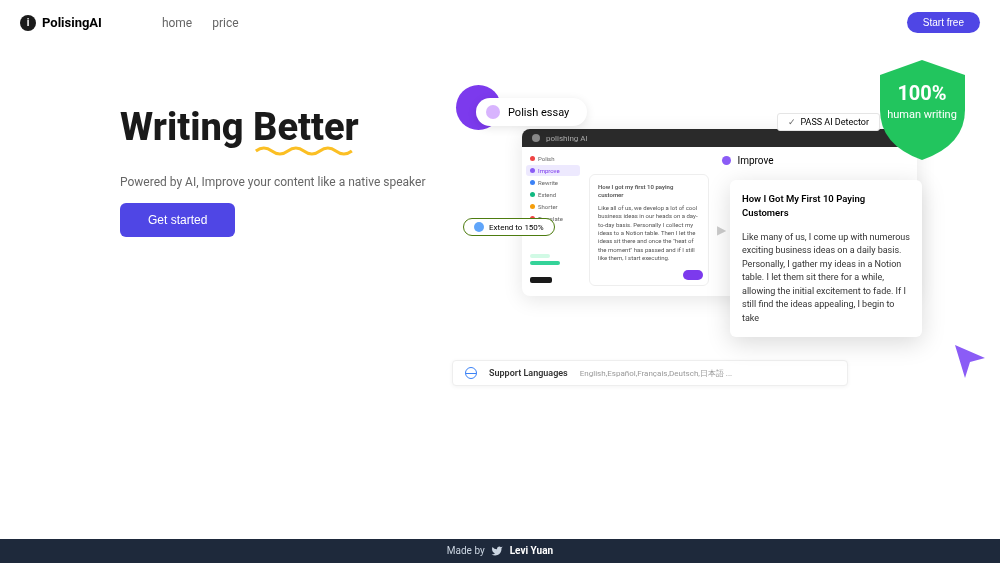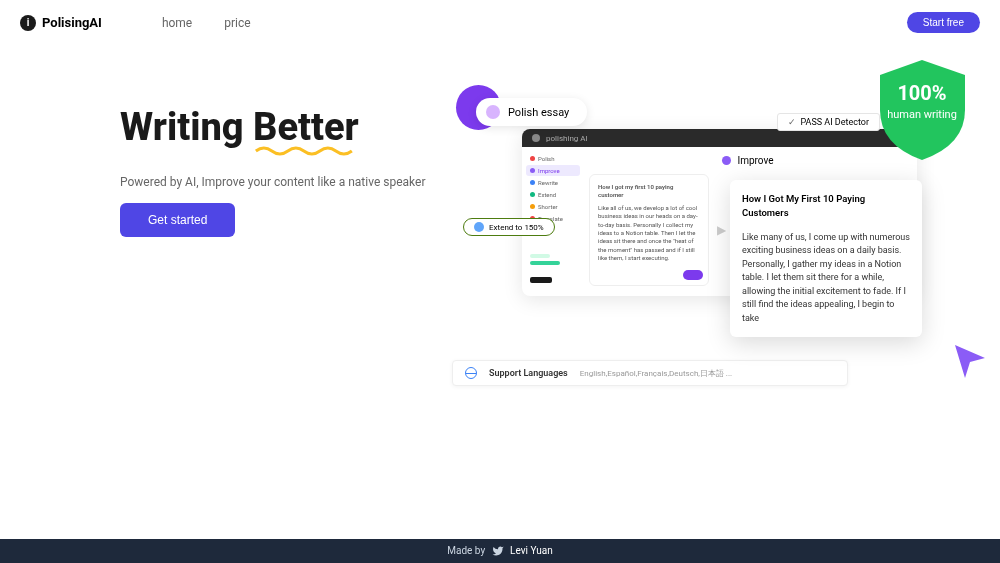--- a/index.html
+++ b/index.html
@@ -1,21 +1,21 @@
 <!DOCTYPE html>
 <html><head>
   <meta charset="utf-8">
   <style>
     * { margin: 0; padding: 0; box-sizing: border-box; }
     body { font-family: -apple-system, BlinkMacSystemFont, 'Segoe UI', Roboto, sans-serif; background: #fff; width: 1000px; height: 563px; overflow: hidden; position: relative; }
     
     .header { display: flex; align-items: center; padding: 12px 20px; }
     .logo { display: flex; align-items: center; gap: 6px; font-weight: 700; font-size: 13px; }
     .logo-icon { width: 16px; height: 16px; background: #1a1a1a; border-radius: 50%; display: flex; align-items: center; justify-content: center; color: #fff; font-size: 10px; }
-    .nav { display: flex; gap: 32px; margin-left: 60px; }
+    .nav { display: flex; gap: 20px; margin-left: 60px; }
     .nav-link { color: #666; text-decoration: none; font-size: 12px; }
     .start-free { margin-left: auto; background: #4f46e5; color: #fff; border: none; border-radius: 14px; padding: 5px 16px; font-size: 10px; cursor: pointer; }
     
     .main { display: flex; padding: 60px 0 0 120px; }
     .left-col { width: 320px; flex-shrink: 0; }
     .headline { font-size: 38px; font-weight: 800; color: #1a1a1a; line-height: 1.2; }
     .underline-word { position: relative; display: inline-block; }
     .wavy { position: absolute; left: 0; bottom: -6px; width: 100%; }
     .subtitle { margin-top: 24px; color: #666; font-size: 12px; }
     .cta { margin-top: 14px; background: #4f46e5; color: #fff; border: none; border-radius: 6px; padding: 10px 28px; font-size: 12px; cursor: pointer; }
@@ -72,21 +72,21 @@
     
     .cursor-arrow { position: absolute; right: -30px; top: 235px; z-index: 7; }
     
     .lang-bar { position: absolute; left: -8px; top: 255px; width: 396px; background: #fff; border: 1px solid #eee; border-radius: 4px; padding: 6px 12px; display: flex; align-items: center; gap: 12px; font-size: 9px; z-index: 2; box-shadow: 0 1px 4px rgba(0,0,0,0.05); }
     .lang-icon { width: 12px; height: 12px; border: 1px solid #3b82f6; border-radius: 50%; position: relative; }
     .lang-icon::after { content: ''; position: absolute; width: 100%; height: 1px; background: #3b82f6; top: 50%; left: 0; }
     .lang-label { font-weight: 600; color: #333; }
     .lang-list { color: #999; font-size: 8px; }
     
     .footer { position: absolute; bottom: 0; left: 0; right: 0; background: #1e293b; color: #cbd5e1; padding: 6px 0; text-align: center; font-size: 10px; }
-    .footer-author { color: #fff; font-weight: 400; }
+    .footer-author { color: #fff; font-weight: 700; }
     .twitter-icon { display: inline-block; vertical-align: middle; margin: 0 4px; }
   </style>
 </head>
 <body>
 
 <div class="header">
   <div class="logo">
     <div class="logo-icon">i</div>
     <span>PolisingAI</span>
   </div>

